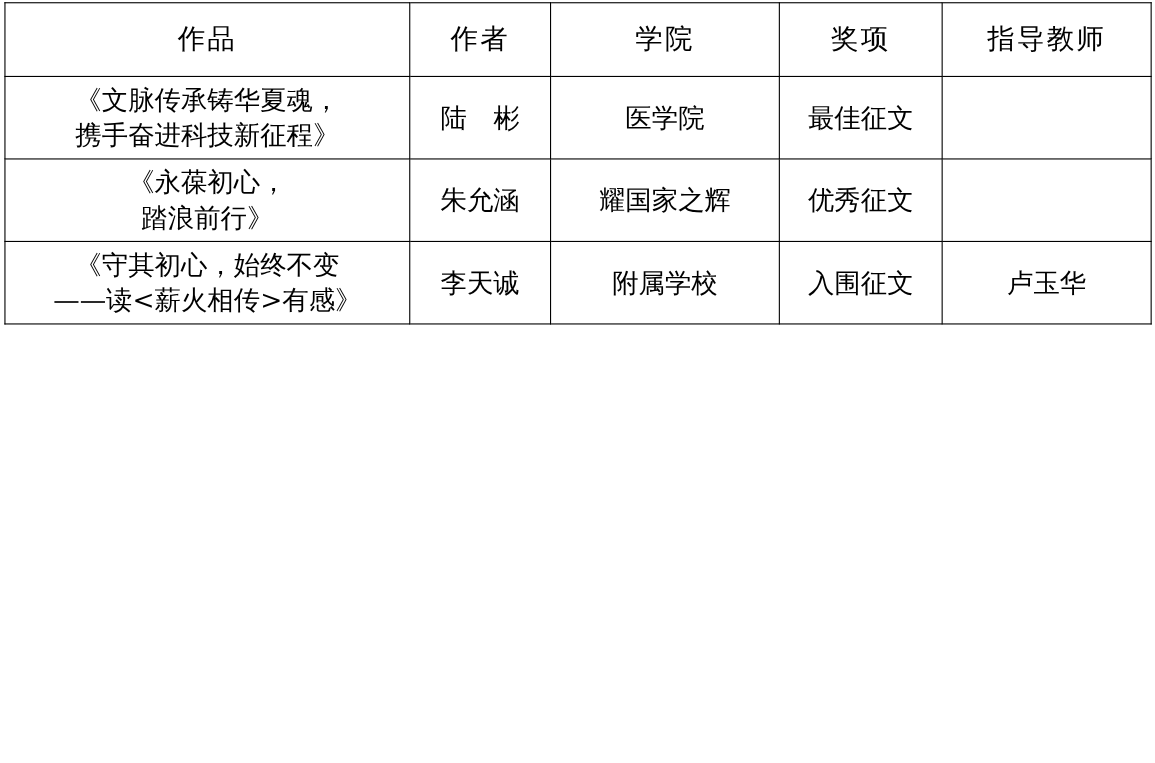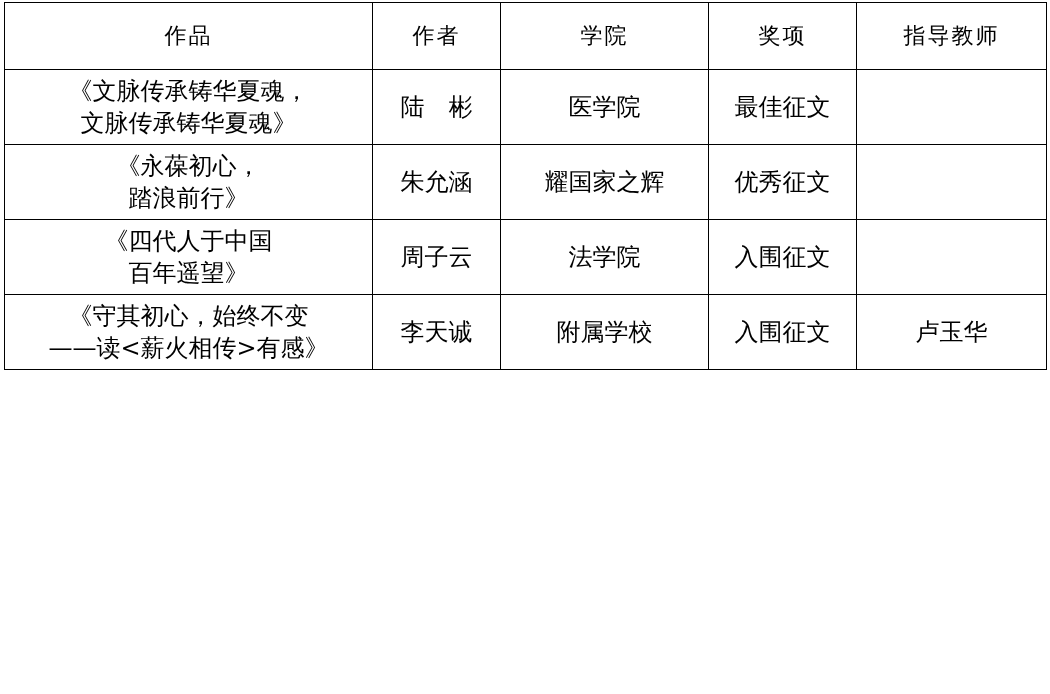--- a/index.html
+++ b/index.html
@@ -35,21 +35,21 @@
   table.award-table td {
     border: 1px solid #000000;
     text-align: center;
     vertical-align: middle;
     font-weight: normal;
     padding: 2px 4px;
     line-height: 1.35;
   }
   table.award-table thead th {
     height: 62px;
-    font-size: 22px;
+    font-size: 25px;
     letter-spacing: 2px;
   }
   table.award-table tbody td {
     font-size: 24px;
     height: 70px;
   }
   .cell-lines {
     display: block;
   }
   .cell-lines .line {
@@ -76,21 +76,21 @@
         <th>学院</th>
         <th>奖项</th>
         <th>指导教师</th>
       </tr>
     </thead>
     <tbody>
       <tr>
         <td>
           <span class="cell-lines">
             <span class="line">《文脉传承铸华夏魂，</span>
-            <span class="line">文脉传承铸华夏魂》</span>
+            <span class="line">携手奋进科技新征程》</span>
           </span>
         </td>
         <td>陆　彬</td>
         <td>
           <span class="cell-lines">
             <span class="line">医学院</span>
           </span>
         </td>
         <td>最佳征文</td>
         <td></td>
@@ -107,36 +107,20 @@
           <span class="cell-lines">
             <span class="line">耀国家之辉</span>
           </span>
         </td>
         <td>优秀征文</td>
         <td></td>
       </tr>
       <tr>
         <td>
           <span class="cell-lines">
-            <span class="line">《四代人于中国</span>
-            <span class="line">百年遥望》</span>
-          </span>
-        </td>
-        <td>周子云</td>
-        <td>
-          <span class="cell-lines">
-            <span class="line">法学院</span>
-          </span>
-        </td>
-        <td>入围征文</td>
-        <td></td>
-      </tr>
-      <tr>
-        <td>
-          <span class="cell-lines">
             <span class="line">《守其初心，始终不变</span>
             <span class="line">——读&lt;薪火相传&gt;有感》</span>
           </span>
         </td>
         <td>李天诚</td>
         <td>
           <span class="cell-lines">
             <span class="line">附属学校</span>
           </span>
         </td>

